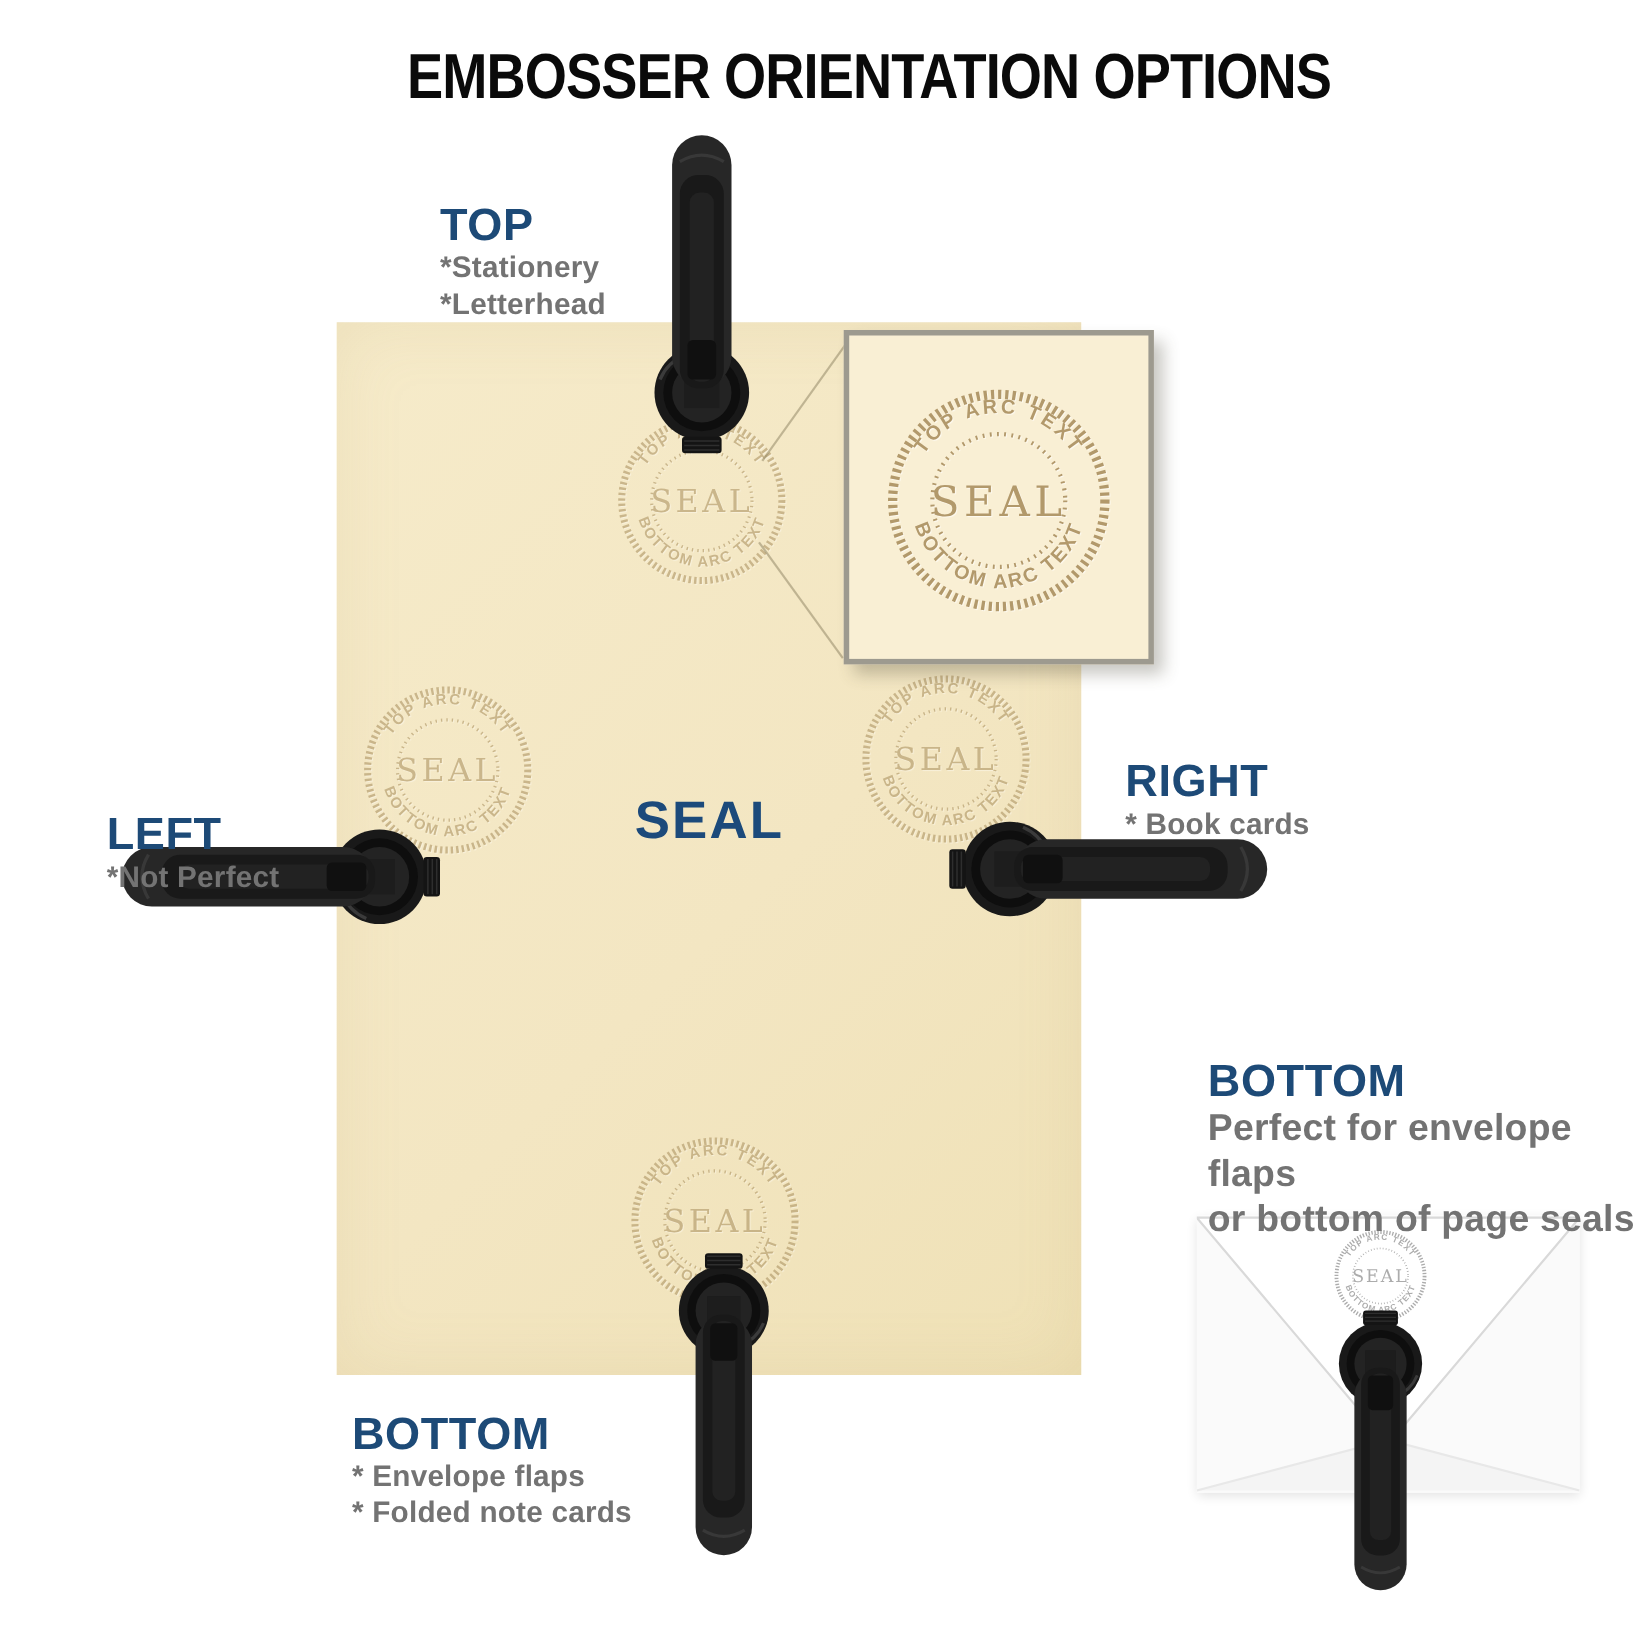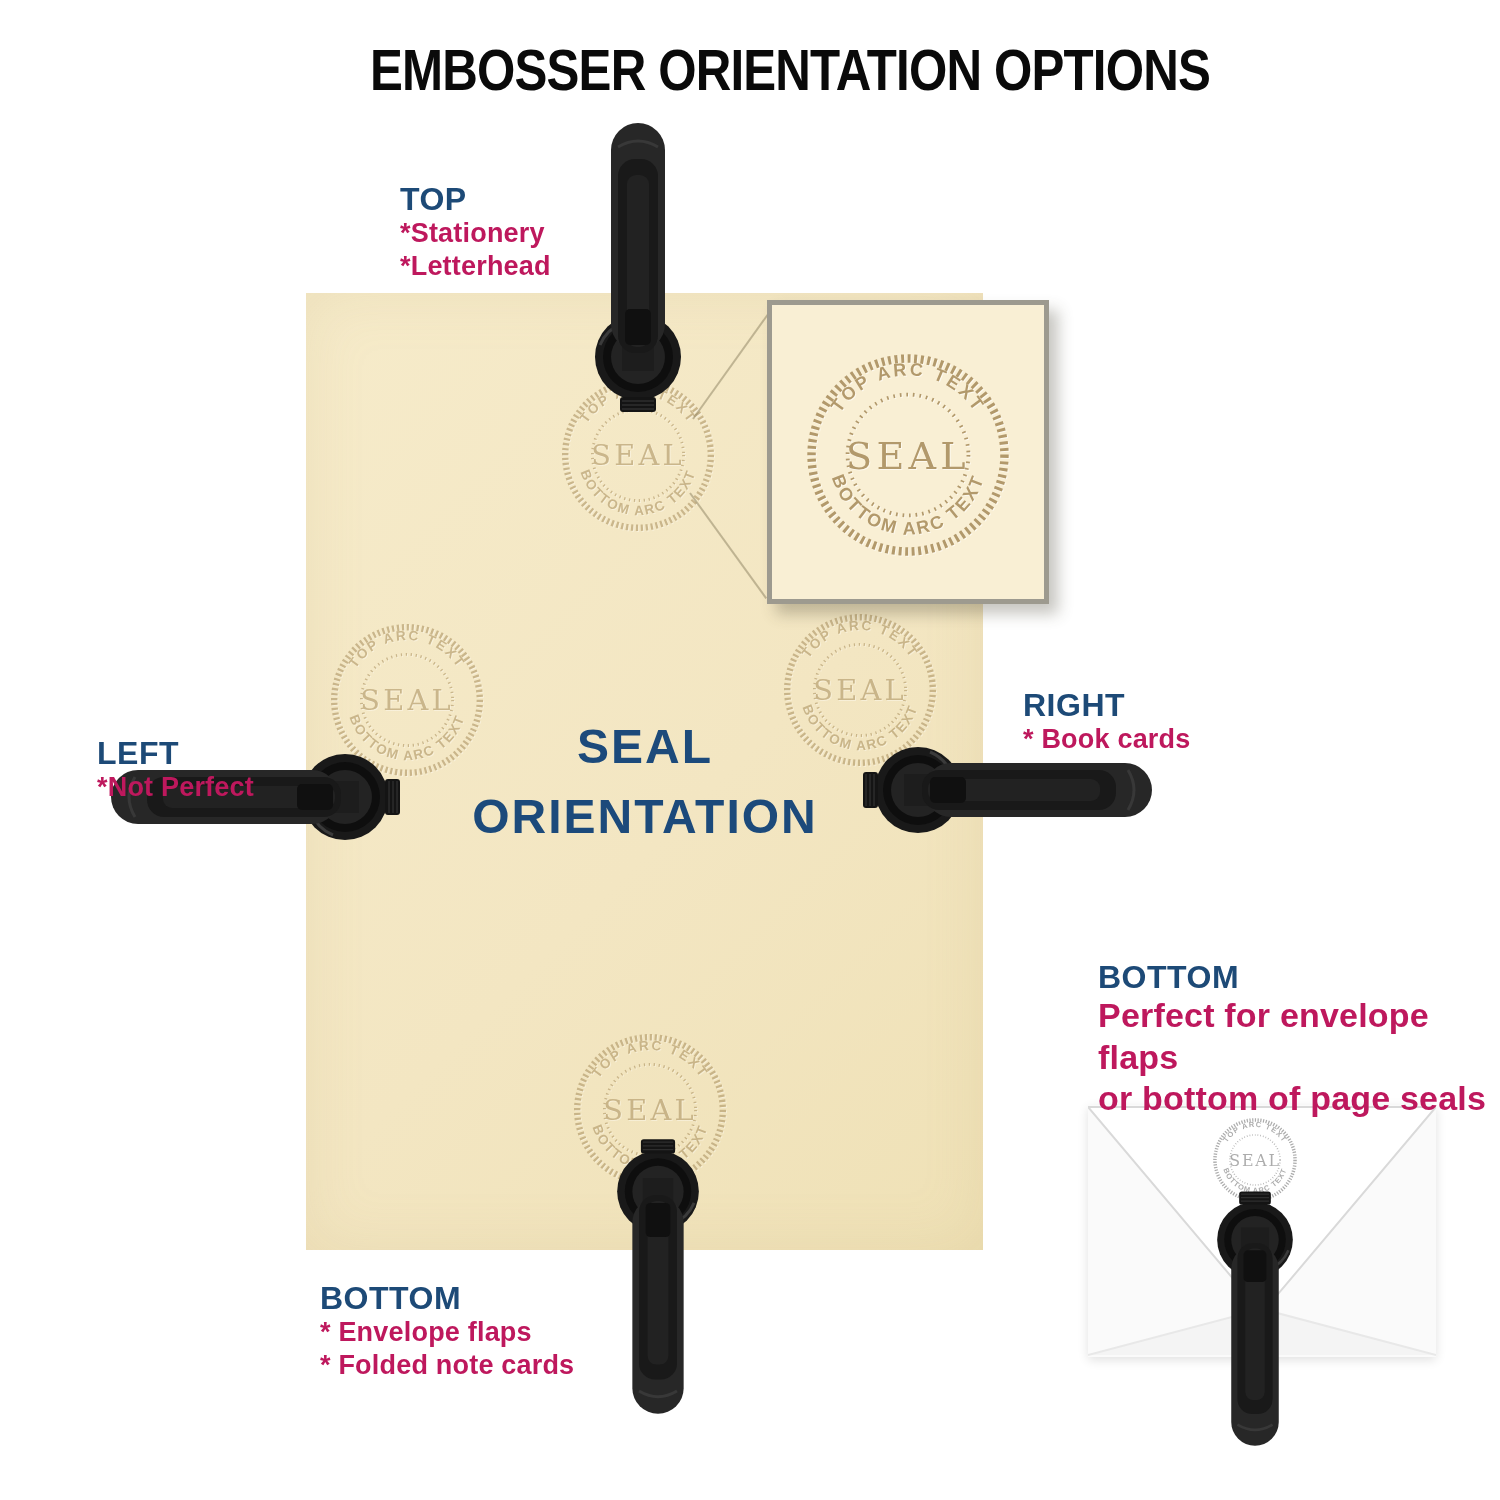--- a/index.html
+++ b/index.html
@@ -42,22 +42,22 @@
   
   .embosser{width:120px;height:300px;z-index:5;}
   .emb-top{left:538px;top:117px;}
   .emb-left{left:155px;top:647px;transform:rotate(-90deg);}
   .emb-right{left:908px;top:640px;transform:rotate(90deg);}
   .emb-bottom{left:558px;top:1127px;transform:rotate(180deg) scale(.95);}
   .emb-envelope{left:1155px;top:1169px;transform:rotate(180deg) scale(.88);z-index:6;}
 
   
   .lbl{z-index:7;}
-  .lbl-heading{color:#1d4a77;font-size:32px;font-weight:700;letter-spacing:.5px;line-height:1.1;}
-  .lbl-item{color:#be185d;font-size:27px;font-weight:700;line-height:1.22;letter-spacing:.2px;}
+  .lbl-heading{color:#1d4a77;font-size:41px;font-weight:700;letter-spacing:.5px;line-height:1.1;}
+  .lbl-item{color:#737373;font-size:27px;font-weight:700;line-height:1.22;letter-spacing:.2px;}
   .lbl-top{left:360px;top:182px;}
   .lbl-left{left:57px;top:736px;}
   .lbl-right{left:983px;top:688px;}
   .lbl-bottom-right{left:1058px;top:960px;}
   .lbl-bottom-right .lbl-item{font-size:34px;}
   .lbl-bottom-left{left:280px;top:1281px;}
 
   
   .center-caption{left:305px;top:712px;width:600px;text-align:center;z-index:2;
                   color:#1c4a7b;font-size:48px;font-weight:700;letter-spacing:2px;line-height:1.45;}
@@ -133,21 +133,20 @@
        <textPath href="#arcT3" startOffset="50%" text-anchor="middle">TOP ARC TEXT</textPath>
      </text>
      <text font-size="17" font-weight="bold" letter-spacing="2" fill="#a88e5c" font-family="Liberation Sans, sans-serif">
        <textPath href="#arcB3" startOffset="50%" text-anchor="middle">BOTTOM ARC TEXT</textPath>
      </text>
      <text x="100" y="113" text-anchor="middle" font-size="36" letter-spacing="4" fill="#a88e5c" font-family="DejaVu Serif, serif">SEAL</text>
    </svg></div>
 
   <div class="abs center-caption">
     <div>SEAL</div>
-    <div>ORIENTATION</div>
   </div>
 
   <div class="abs callout callout1"></div>
   <div class="abs callout callout2"></div>
 
   <div class="abs inset-panel">
     <div class="abs seal seal-strong inset-seal"><svg viewBox="0 0 200 200" width="100%" height="100%">
      <defs>
        <path id="arcT4" d="M 25 100 A 75 75 0 0 1 175 100"></path>
        <path id="arcB4" d="M 25 100 A 75 75 0 0 0 175 100"></path>

